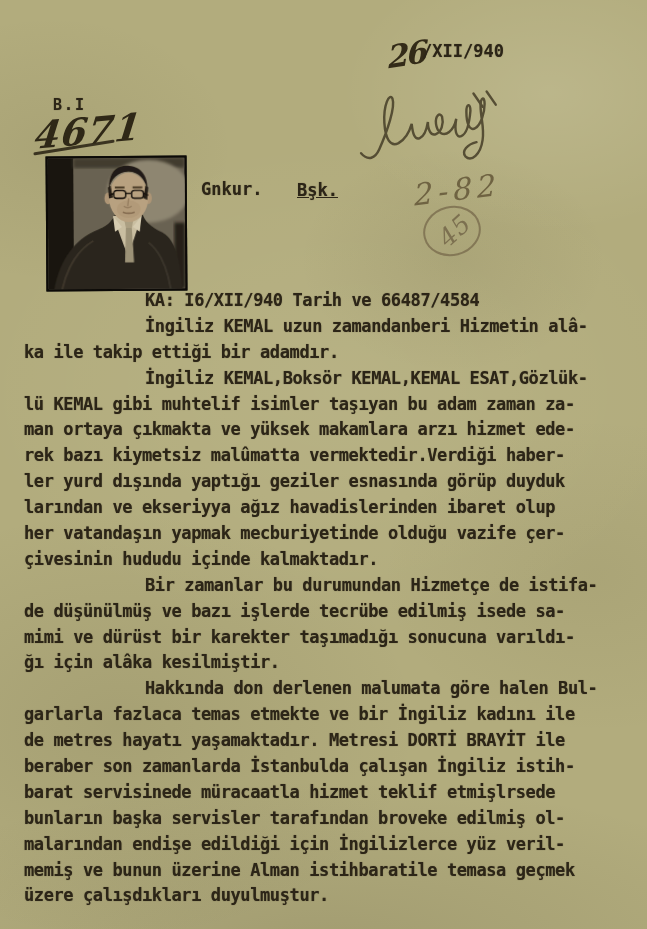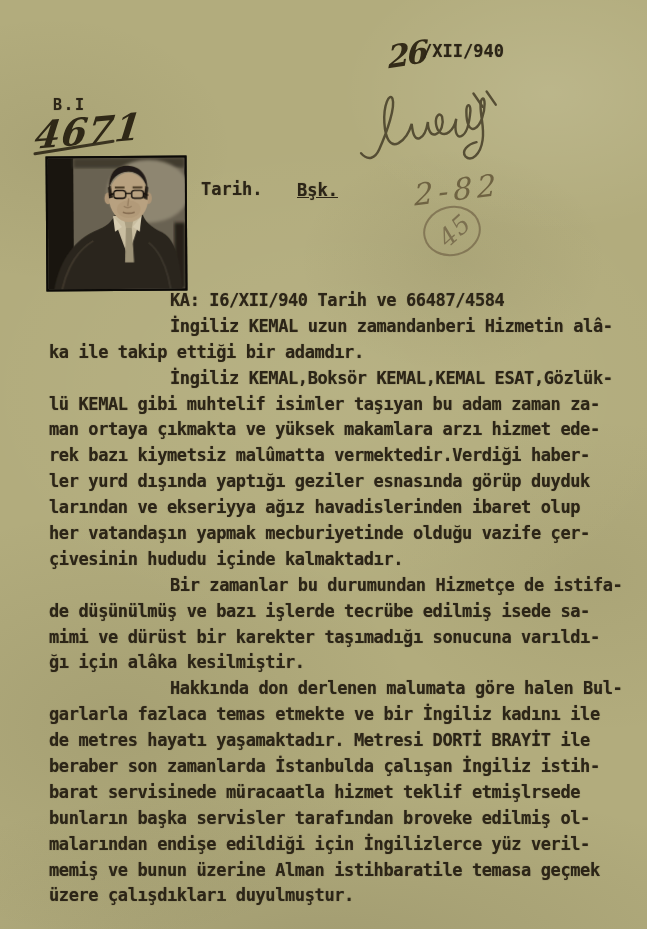--- a/index.html
+++ b/index.html
@@ -68,21 +68,21 @@
   .circled-number { left: 418px; top: 200px; width: 68px; height: 62px; }
   .circled-number svg { position: absolute; left: 0; top: 0; }
   .circled-number .digits {
     position: absolute; left: 20px; top: 16px;
     font-family: "DejaVu Serif", serif; font-style: italic;
     font-size: 25px; color: #7c7050;
     transform: rotate(-42deg);
     letter-spacing: 1px;
   }
   .doc-body { left: 24px; top: 288px; width: 606px; font-size: 17px; }
-  .doc-body .line { height: 25.9px; line-height: 25.9px; letter-spacing: -0.4px; margin-left: 25px; }
+  .doc-body .line { height: 25.9px; line-height: 25.9px; letter-spacing: -0.4px; }
   .doc-body .line.indent { padding-left: 121px; }
 </style>
 </head>
 <body>
 
 <div class="paper">
 
   <div class="abs date-line">
     <span class="date-hw">26</span>
     <span class="typed date-typed">/XII/940</span>
@@ -130,21 +130,21 @@
           <rect x="85" y="33" width="12" height="8" rx="3"></rect>
           <path d="M79 36 h6 M67 36 L62 38 M97 36 L102 38"></path>
         </g>
         <path d="M82 41 L81 49 M77 49 q4 3 8 0" stroke="#9b8264" stroke-width="1.4" fill="none"></path>
         <path d="M76 55 q6 2.5 12 0" stroke="#8a7054" stroke-width="1.6" fill="none"></path>
       </g>
       <rect width="139" height="133" fill="#5a4f35" opacity="0.08"></rect>
     </svg>
   </div>
 
-  <span class="abs typed office-unit">Tarih.</span>
+  <span class="abs typed office-unit">Gnkur.</span>
   <span class="abs typed office-chief">Bşk.</span>
 
   <svg class="abs signature" viewBox="0 0 158 88" aria-label="İngiliz">
     <g stroke="#49412a" stroke-width="2.4" fill="none" stroke-linecap="round" opacity="0.88">
       <path d="M5 66 C12 74 19 71 23 62 C31 44 39 20 36 12 C33 6 27 18 28 36 C29 52 34 60 42 56 C49 52 53 44 55 37 C56 47 58 53 63 51 C68 49 70 41 71 35 C71 43 74 49 79 47 C84 45 87 37 85 30 C83 25 78 29 79 37 C80 45 86 50 92 45 C96 42 98 37 99 32 C97 44 99 51 104 49 C109 47 112 36 113 24 C113 16 109 17 109 25 C109 36 112 45 118 41 C123 38 127 27 127 17 C127 9 123 11 123 19 C123 31 127 41 125 53 C123 67 114 75 108 69 C104 64 110 57 119 55"></path>
       <path d="M116 7 L125 20"></path>
       <path d="M129 5 L138 18"></path>
     </g>
   </svg>
 

